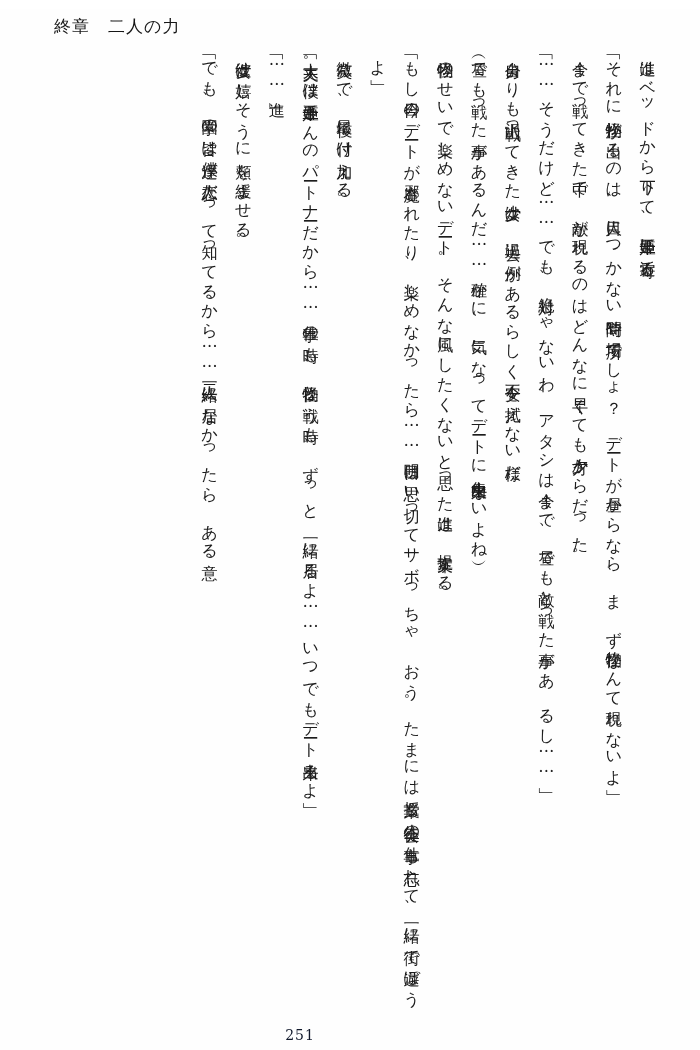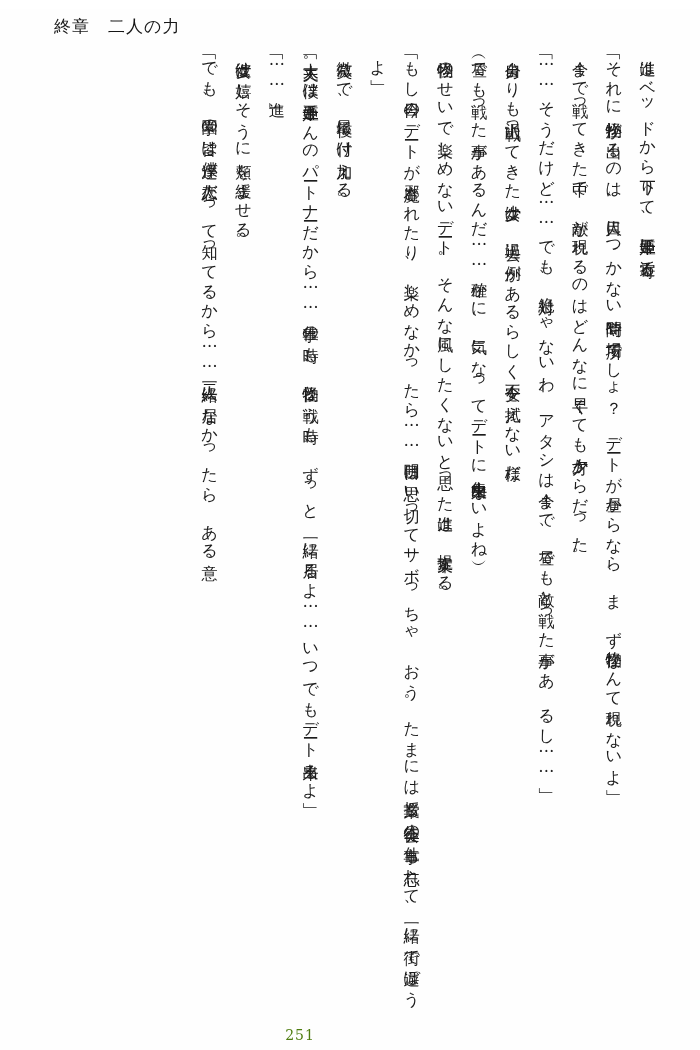--- a/index.html
+++ b/index.html
@@ -61,21 +61,21 @@
   }
 
   
   .folio {
     position: absolute;
     bottom: 16px;
     left: 0;
     width: 600px;
     text-align: center;
     font-size: 14px;
-    color: #4d7c0f;
+    color: #0f172a;
     letter-spacing: 1px;
   }
 </style>
 </head>
 <body>
 
 <div class="page">
 
   <div class="chapter-head">
     <span class="ch-num">終章</span><span>二人の力</span>

